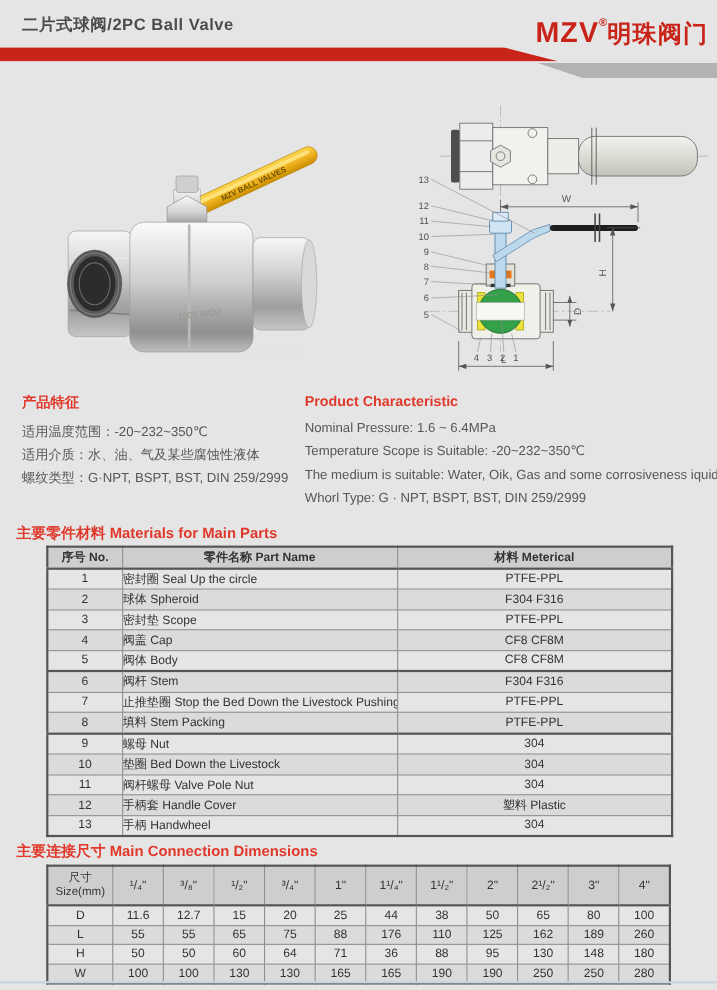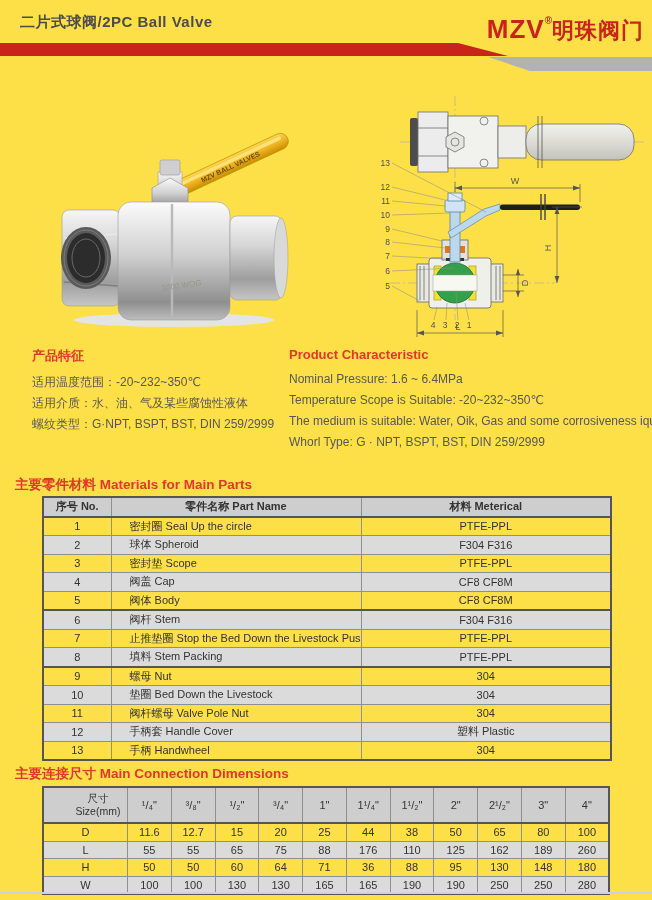--- a/index.html
+++ b/index.html
@@ -1,61 +1,61 @@
 <!DOCTYPE html>
 <html><head>
 <meta charset="utf-8">
 <style>
   html,body{margin:0;padding:0;background:#fff;}
-  .page{position:relative;width:652px;height:900px;background:#fde047;overflow:hidden;
+  .page{position:relative;width:652px;height:900px;background:#e5e5e5;overflow:hidden;
         font-family:"Liberation Sans","DejaVu Sans",sans-serif;}
 
   
   .page-title{position:absolute;left:20px;top:13px;font-size:15px;font-weight:bold;
               color:#4c4c4c;letter-spacing:.5px;}
   .logo{position:absolute;right:8px;top:14px;color:#c9241a;white-space:nowrap;}
   .logo-mzv{font-size:26px;font-weight:900;letter-spacing:1px;}
   .logo-reg{font-size:10px;vertical-align:14px;font-weight:bold;}
   .logo-cn{font-size:22px;font-weight:900;letter-spacing:1px;}
   .red-bar{position:absolute;left:0;top:43px;width:508px;height:13px;background:#c9241a;
            clip-path:polygon(0 0,458px 0,508px 100%,0 100%);}
   .gray-bar{position:absolute;left:478px;top:57px;width:174px;height:14px;background:#b2b2b2;
             clip-path:polygon(10px 0,100% 0,100% 100%,52px 100%);}
 
   
   .photo-svg{position:absolute;left:52px;top:98px;}
   .diagram-svg{position:absolute;left:350px;top:88px;}
 
   
-  .feat-col{position:absolute;top:347px;margin-left:12px;}
+  .feat-col{position:absolute;top:357px;}
   .feat-col-zh{left:20px;width:250px;}
   .feat-col-en{left:277px;width:372px;}
   .feat-heading{color:#e0392c;font-size:13px;font-weight:bold;margin:0 0 7px 0;}
   .feat-line{font-size:12px;color:#575757;line-height:21px;white-space:nowrap;}
 
   
   .sec-heading{position:absolute;color:#e0392c;font-size:13.5px;font-weight:bold;}
   .mat-heading{left:15px;top:476px;text-align:right;}
   .dim-heading{left:15px;top:765px;}
 
   
   table{border-collapse:collapse;table-layout:fixed;font-size:11px;color:#333;}
   td{border:1px solid #8f8f8f;text-align:center;padding:0;overflow:hidden;white-space:nowrap;}
   .materials-table{position:absolute;left:42px;top:496px;width:568px;border:2px solid #555;}
   .materials-table td{height:17.5px;}
   .materials-table tr.hdr td{background:#cecece;font-weight:bold;border-bottom:2px solid #555;}
   .materials-table tr.alt td{background:#dbdbdb;}
-  .materials-table td.name-cell{text-align:left;padding-left:18px;}
+  .materials-table td.name-cell{text-align:left;}
   .materials-table tr.thick td{border-bottom:2px solid #555;}
 
   .dims-table{position:absolute;left:42px;top:786px;width:568px;border:2px solid #555;}
   .dims-table tr.hdr td{background:#cecece;height:34px;border-bottom:2px solid #555;}
   .dims-table tr.data td{height:16.5px;}
   .dims-table tr.alt td{background:#dbdbdb;}
-  .dims-table td.corner{font-size:10.5px;line-height:13px;padding-left:25px;}
+  .dims-table td.corner{font-size:10.5px;line-height:13px;}
   .bottom-line{position:absolute;left:0;top:892px;width:652px;height:2px;background:#ccd4da;}
 </style>
 </head>
 <body>
 
 <div class="page">
 
   <div class="page-title">二片式球阀/2PC Ball Valve</div>
   <div class="logo"><span class="logo-mzv">MZV</span><span class="logo-reg">®</span><span class="logo-cn">明珠阀门</span></div>
   <div class="red-bar"></div>

